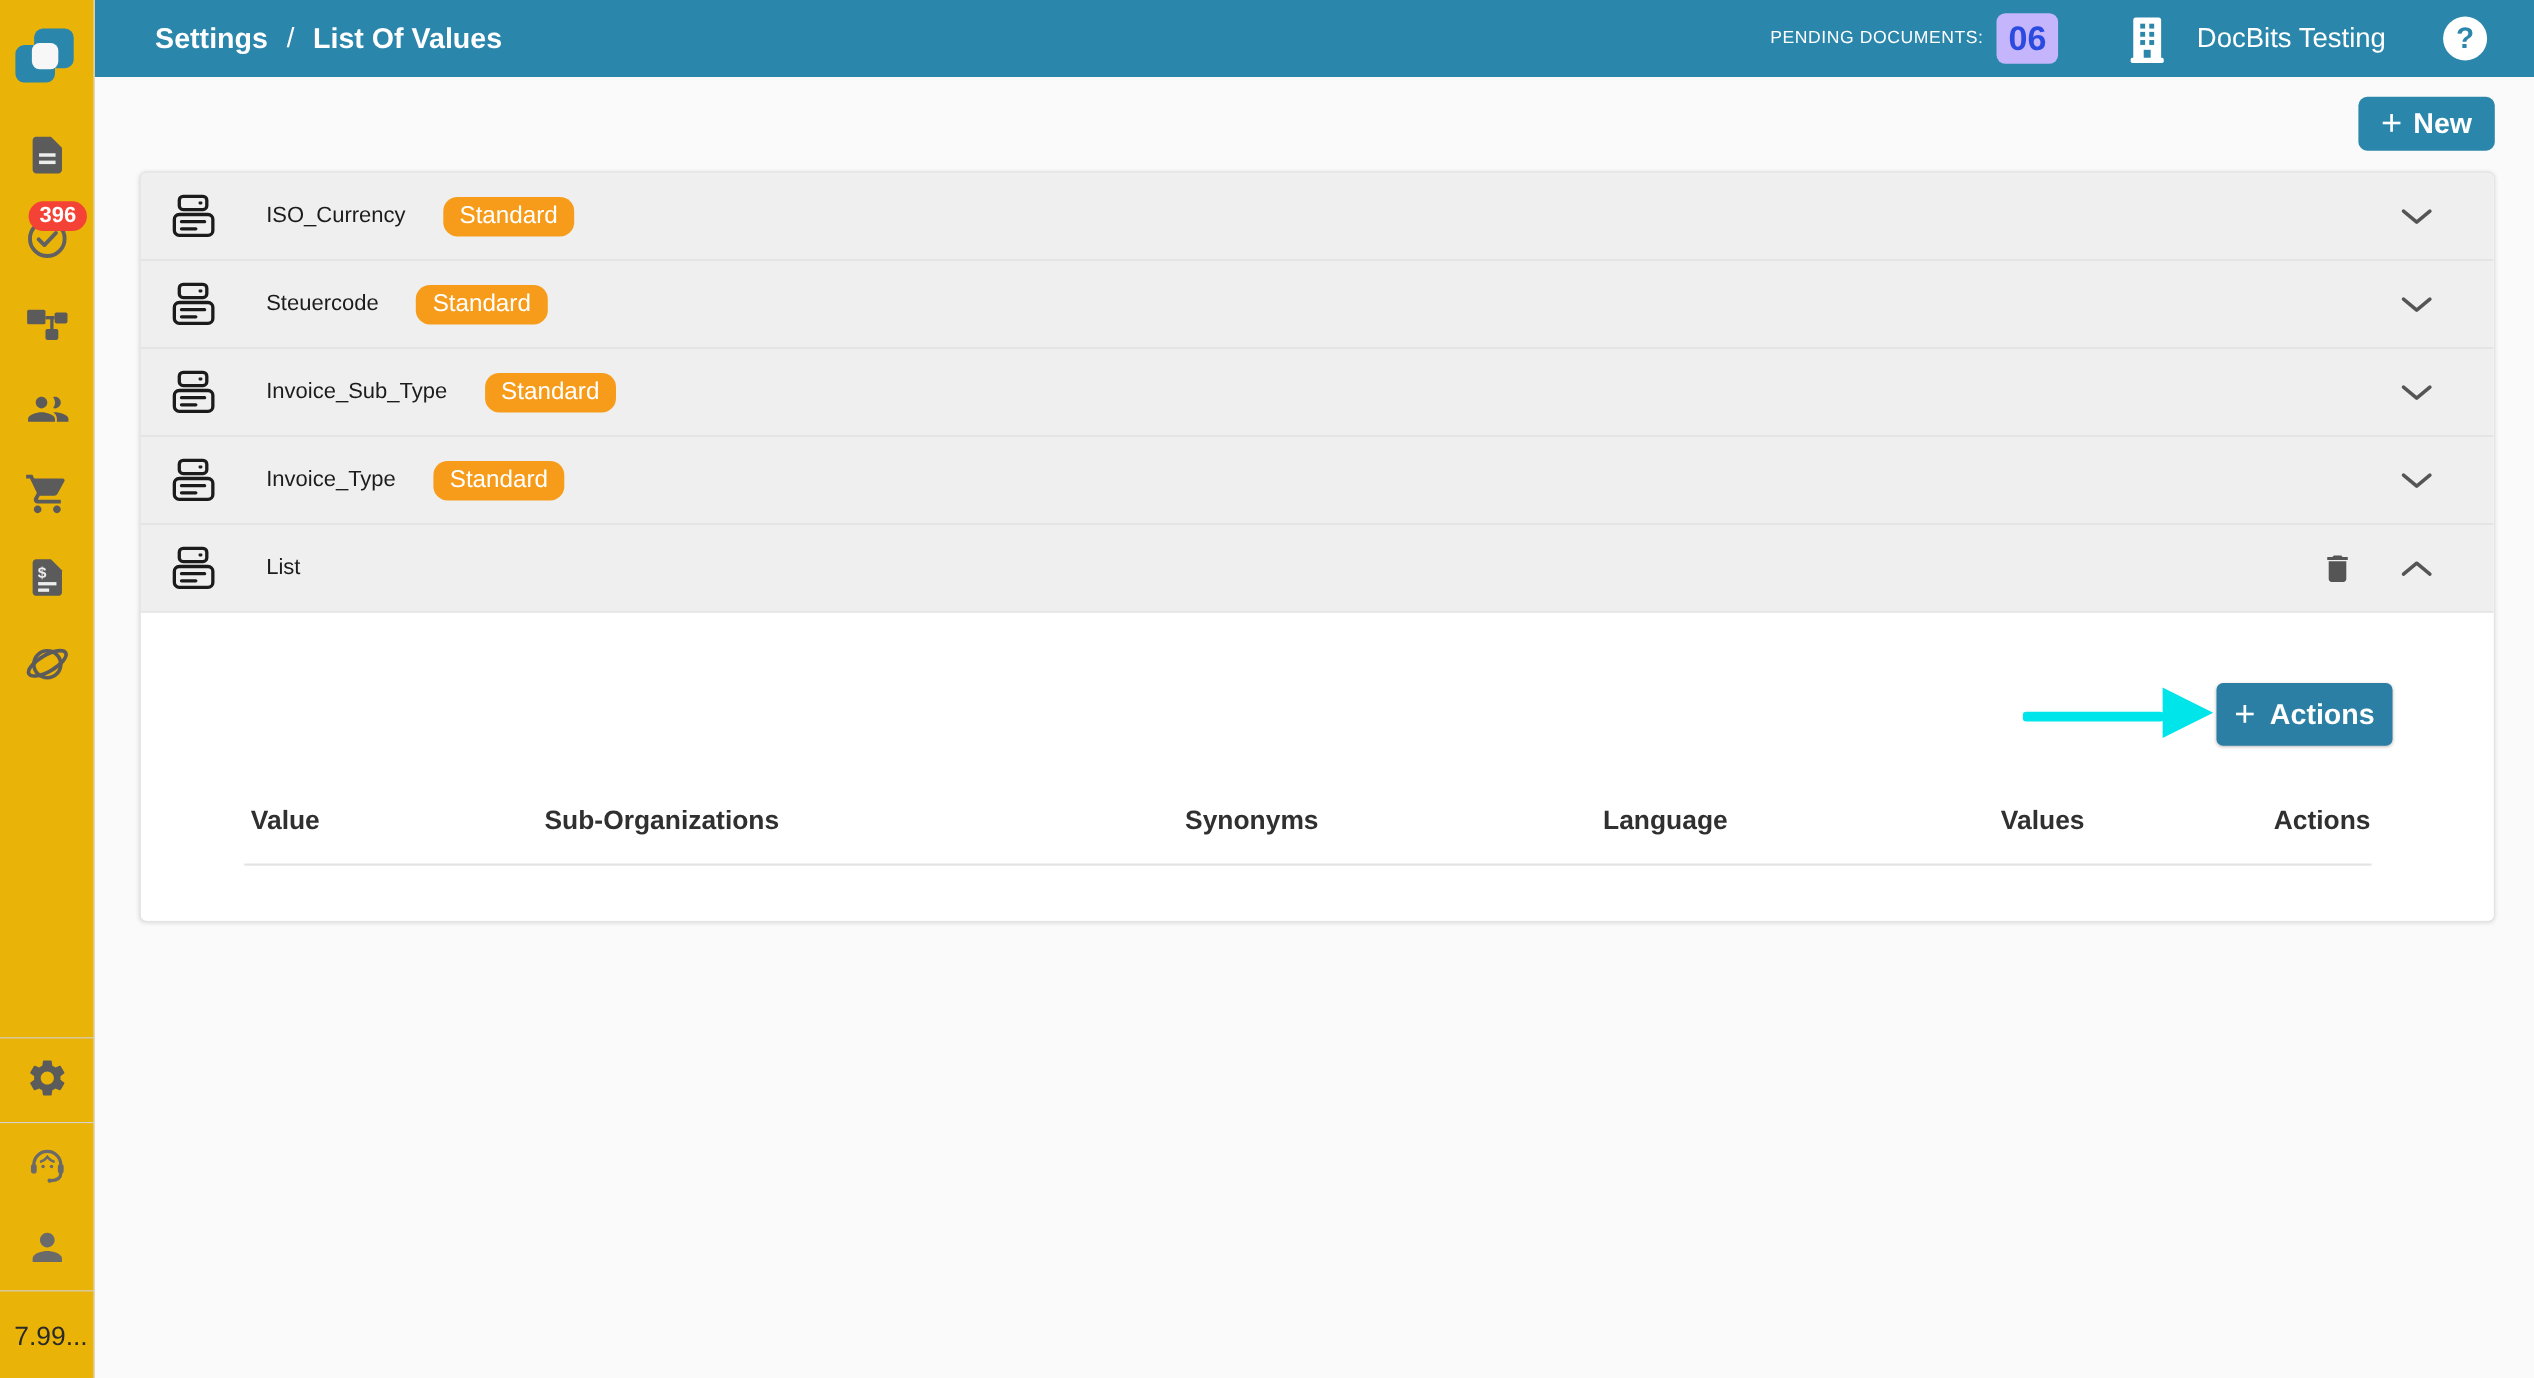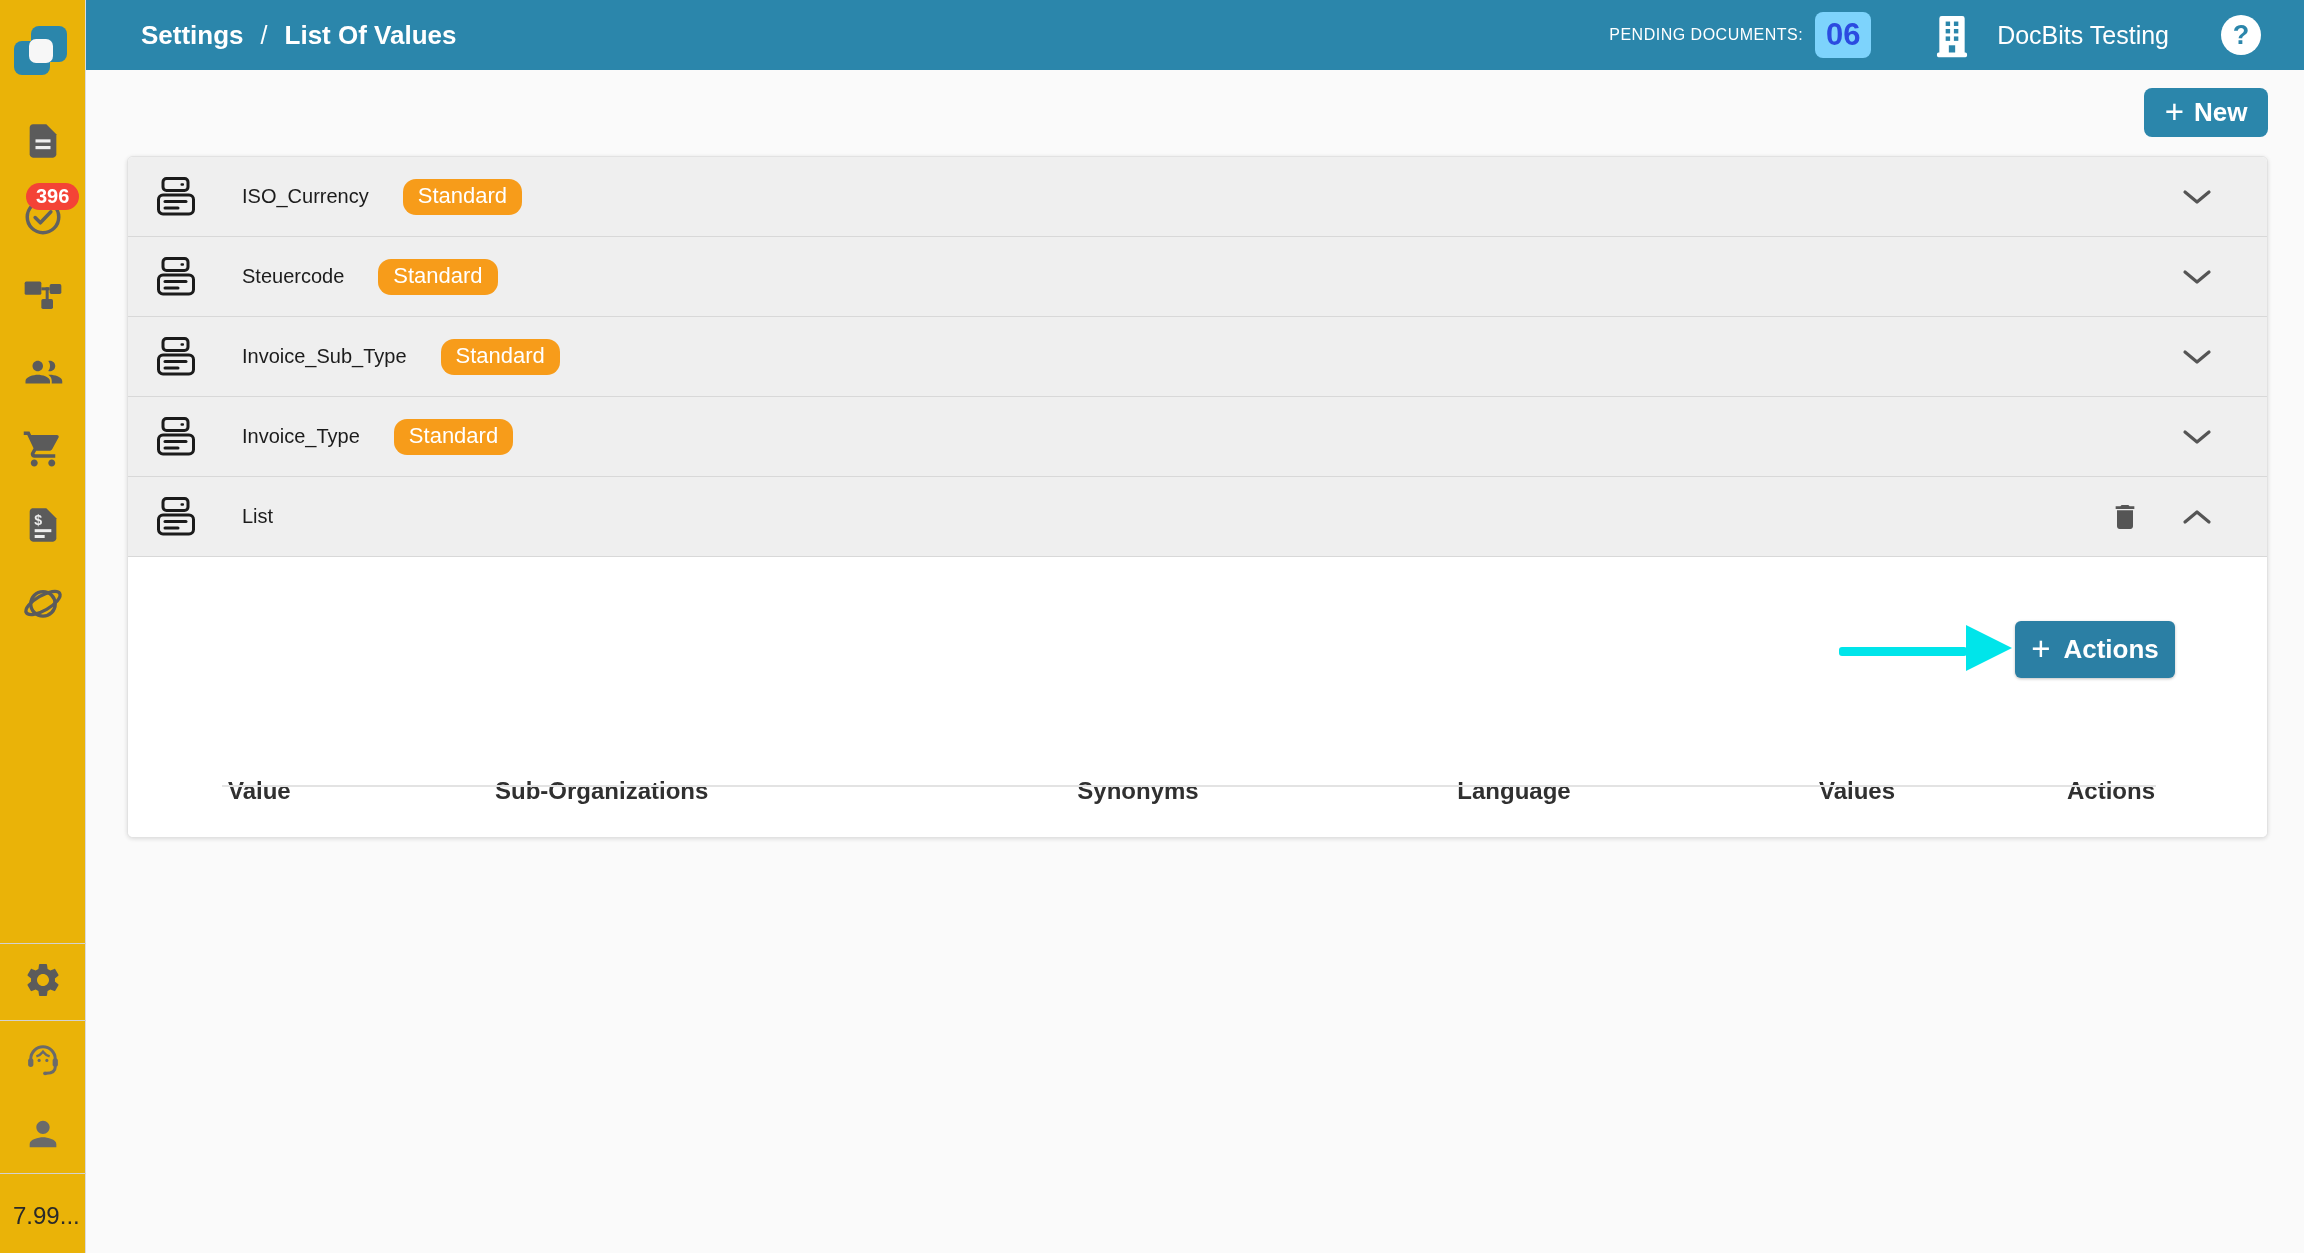--- a/index.html
+++ b/index.html
@@ -24,21 +24,21 @@
   .version { position:absolute; left:13px; top:1202px; font-size:24px; color:#2a2a2a; }
 
   
   .header { position:absolute; left:86px; top:0; width:2218px; height:70px;
             background:var(--teal); display:flex; align-items:center; color:#fff; }
   .breadcrumb { display:flex; align-items:center; gap:17px; padding-left:55px;
                 font-size:26px; font-weight:bold; }
   .breadcrumb .sep { font-weight:normal; font-size:25px; }
   .header-right { margin-left:auto; display:flex; align-items:center; padding-right:43px; }
   .pending-label { font-size:16px; letter-spacing:0.5px; }
-  .count-box { margin-left:12px; width:56px; height:46px; background:#7dd3fc; border-radius:8px;
+  .count-box { margin-left:12px; width:56px; height:46px; background:#c4b5fd; border-radius:8px;
                color:var(--blue); font-size:31px; font-weight:bold;
                display:flex; align-items:center; justify-content:center; }
   .building { margin-left:62px; display:flex; }
   .org-name { margin-left:26px; font-size:25px; }
   .help { margin-left:52px; width:40px; height:40px; border-radius:50%; background:#fff;
           color:var(--teal); font-size:27px; font-weight:bold;
           display:flex; align-items:center; justify-content:center; cursor:pointer; }
 
   
   .new-btn { position:absolute; top:88px; right:36px; width:124px; height:49px;
@@ -64,21 +64,21 @@
   .actions-btn { position:absolute; right:92px; top:64px; width:160px; height:57px;
                  background:var(--teal-dark); color:#fff; border:none; border-radius:6px;
                  display:flex; align-items:center; justify-content:center; gap:13px;
                  font-family:inherit; font-size:26px; font-weight:bold; cursor:pointer;
                  box-shadow:0 1px 3px rgba(0,0,0,.25); }
   .arrow-line { position:absolute; left:1711px; top:90px; width:128px; height:9px;
                 background:var(--cyan); border-radius:3px; }
   .arrow-head { position:absolute; left:1838px; top:68px; width:0; height:0;
                 border-top:23px solid transparent; border-bottom:23px solid transparent;
                 border-left:46px solid var(--cyan); }
-  .th { position:absolute; top:176px; font-size:24px; font-weight:bold; color:#303030; white-space:nowrap;margin-top:44px; }
+  .th { position:absolute; top:176px; font-size:24px; font-weight:bold; color:#303030; white-space:nowrap; }
   .th-value    { left:100px; }
   .th-suborg   { left:367px; }
   .th-synonyms { left:1010px; transform:translateX(-50%); }
   .th-language { left:1386px; transform:translateX(-50%); }
   .th-label    { left:1729px; transform:translateX(-50%); }
   .th-actions  { right:112px; }
   .table-divider { position:absolute; left:94px; right:111px; top:228px; height:2px; background:#e3e3e3; }
 </style>
 </head>
 <body>

